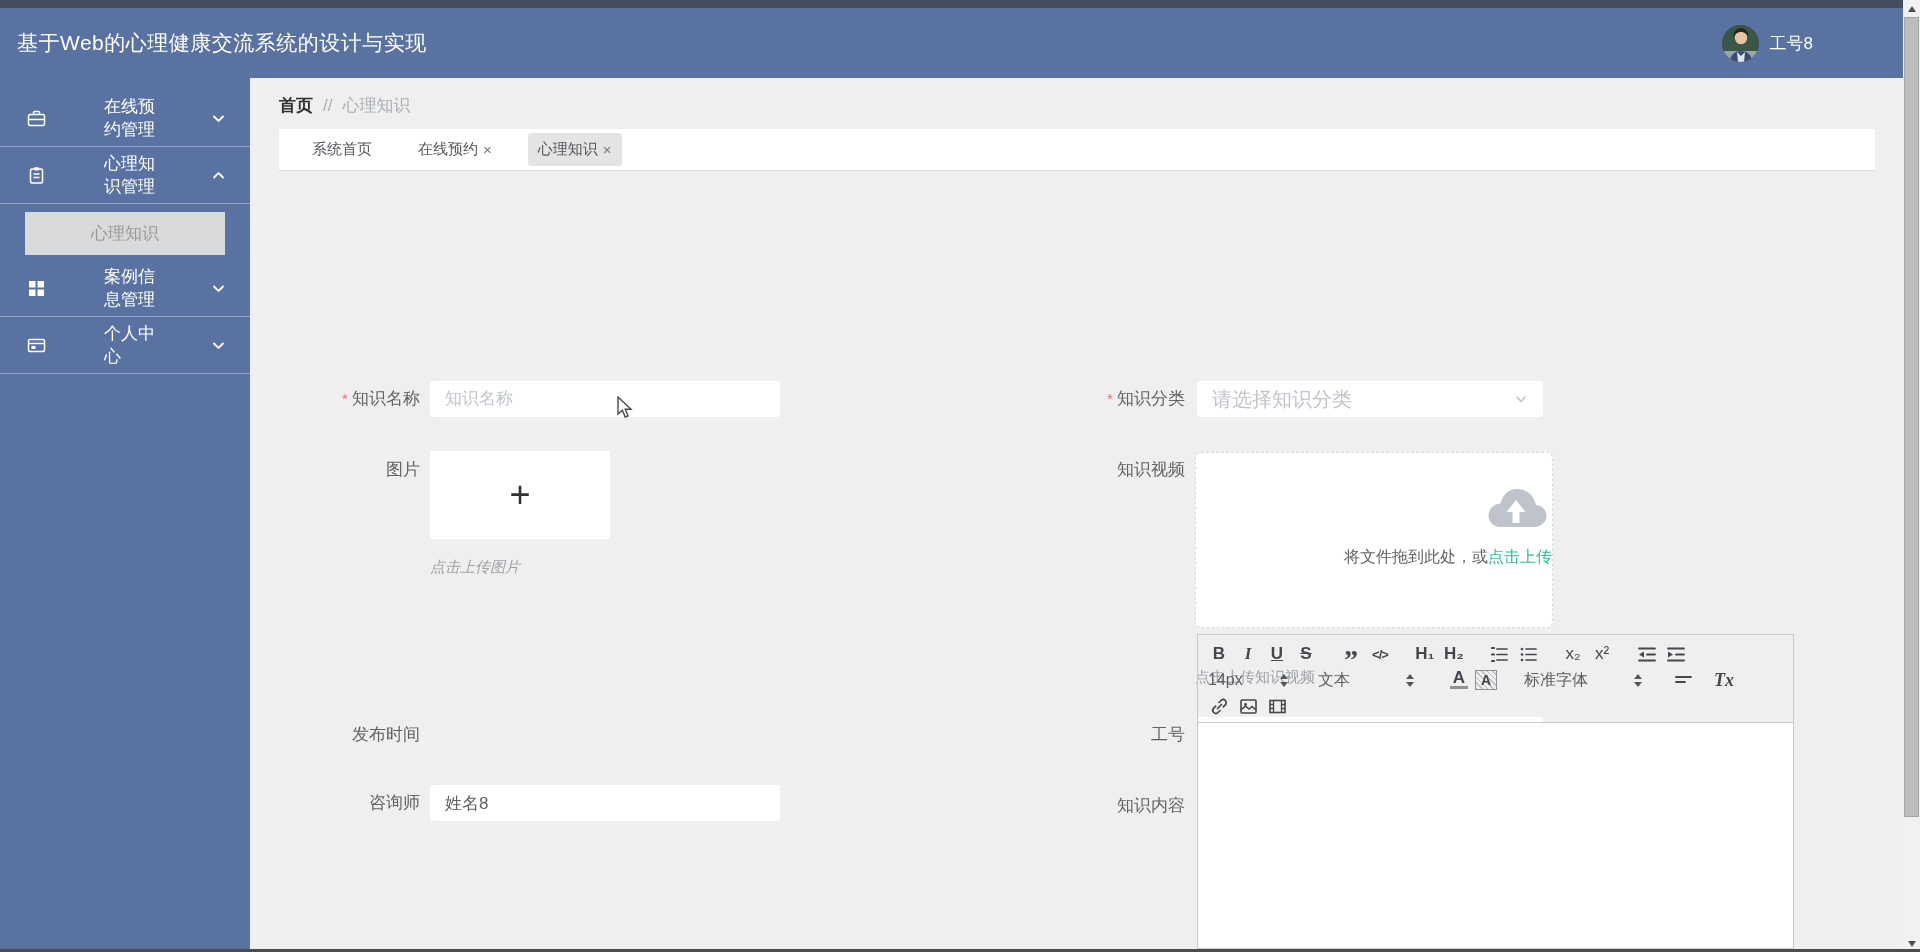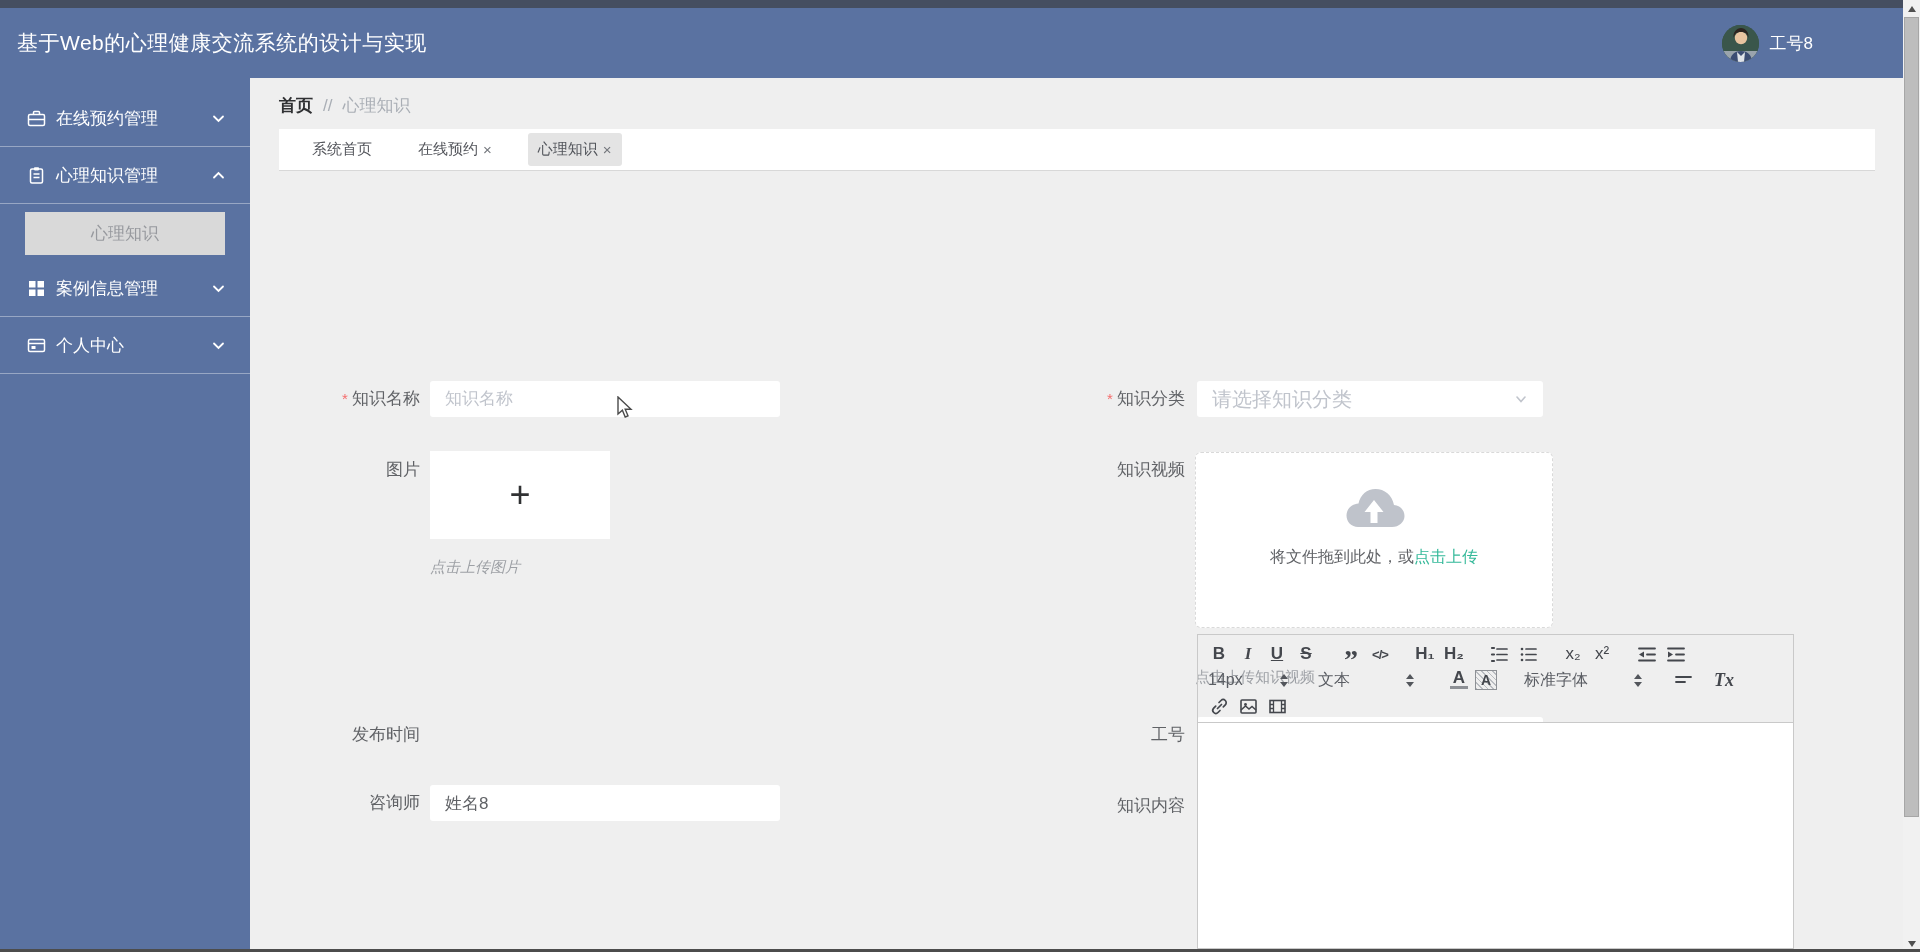--- a/index.html
+++ b/index.html
@@ -14,21 +14,21 @@
   .header { position:absolute; left:0; top:8px; width:1903px; height:70px; background:#5a72a1;
     display:flex; align-items:center; color:#fff; z-index:10; }
   .header-title { margin-left:17px; font-size:21px; letter-spacing:0.5px; }
   .header-user { margin-left:auto; margin-right:90px; display:flex; align-items:center; gap:11px; }
   .avatar { width:37px; height:37px; border-radius:50%; overflow:hidden; background:#39564a; flex:0 0 auto; }
   .header-username { font-size:17px; }
 
   
   .sidebar { position:absolute; left:0; top:78px; width:250px; height:871px; background:#5a72a1; padding-top:12px; }
   .menu-item { height:57px; display:flex; align-items:center; padding:0 24px 0 27px; color:#fff;
-    font-size:17px; border-bottom:1px solid rgba(255,255,255,0.38); cursor:pointer; }
+    font-size:17px; border-bottom:1px solid rgba(255,255,255,0.38); cursor:pointer;gap:48px; }
   .menu-item .mi-icon { width:19px; height:19px; margin-right:10px; flex:0 0 auto; display:flex; }
   .menu-item .mi-label { flex:1; }
   .chev { width:15px; height:15px; }
   .chev.up { transform:rotate(180deg); }
   .submenu-wrap { padding:8px 25px 5px 25px; }
   .submenu-item { height:43px; background:#d9d9d9; color:#97999e; font-size:17px;
     display:flex; align-items:center; justify-content:center; cursor:pointer; }
 
   
   .content { position:absolute; left:250px; top:78px; width:1653px; height:871px; background:#efefef; }
@@ -58,21 +58,21 @@
   .select-box { position:absolute; height:36px; background:#fff; border-radius:3px; display:flex;
     align-items:center; padding:0 15px; cursor:pointer; }
   .select-box .sel-placeholder { color:#c0c4cc; font-size:20px; flex:1; }
 
   .upload-img-box { position:absolute; width:180px; height:88px; background:#fff; display:flex;
     align-items:center; justify-content:center; cursor:pointer; }
   .plus-glyph { font-size:36px; font-weight:200; color:#303133; line-height:1; }
   .hint { position:absolute; font-size:15px; color:#9da0a5; }
 
   .dropzone { position:absolute; width:358px; height:176px; background:#fff; border:1px dashed #d9d9d9;
-    border-radius:6px; text-align:center; cursor:pointer;font-family:Liberation Serif, serif; }
+    border-radius:6px; text-align:right; cursor:pointer;font-family:Liberation Serif, serif; }
   .dz-cloud { margin-top:26px; }
   .dz-text { margin-top:14px; font-size:16px; color:#606266; }
   .dz-link { color:#35b99a; }
 
   
   .editor { position:absolute; left:947px; top:388px; width:597px; height:315px; }
   .ql-toolbar { position:absolute; left:0; top:0; right:0; height:89px; border:1px solid #c9c9c9;
     padding:6px 10px 0 10px; }
   .ql-row { display:flex; align-items:center; height:26px; }
   .qbtn { display:flex; align-items:center; justify-content:center; min-width:22px; height:24px;

